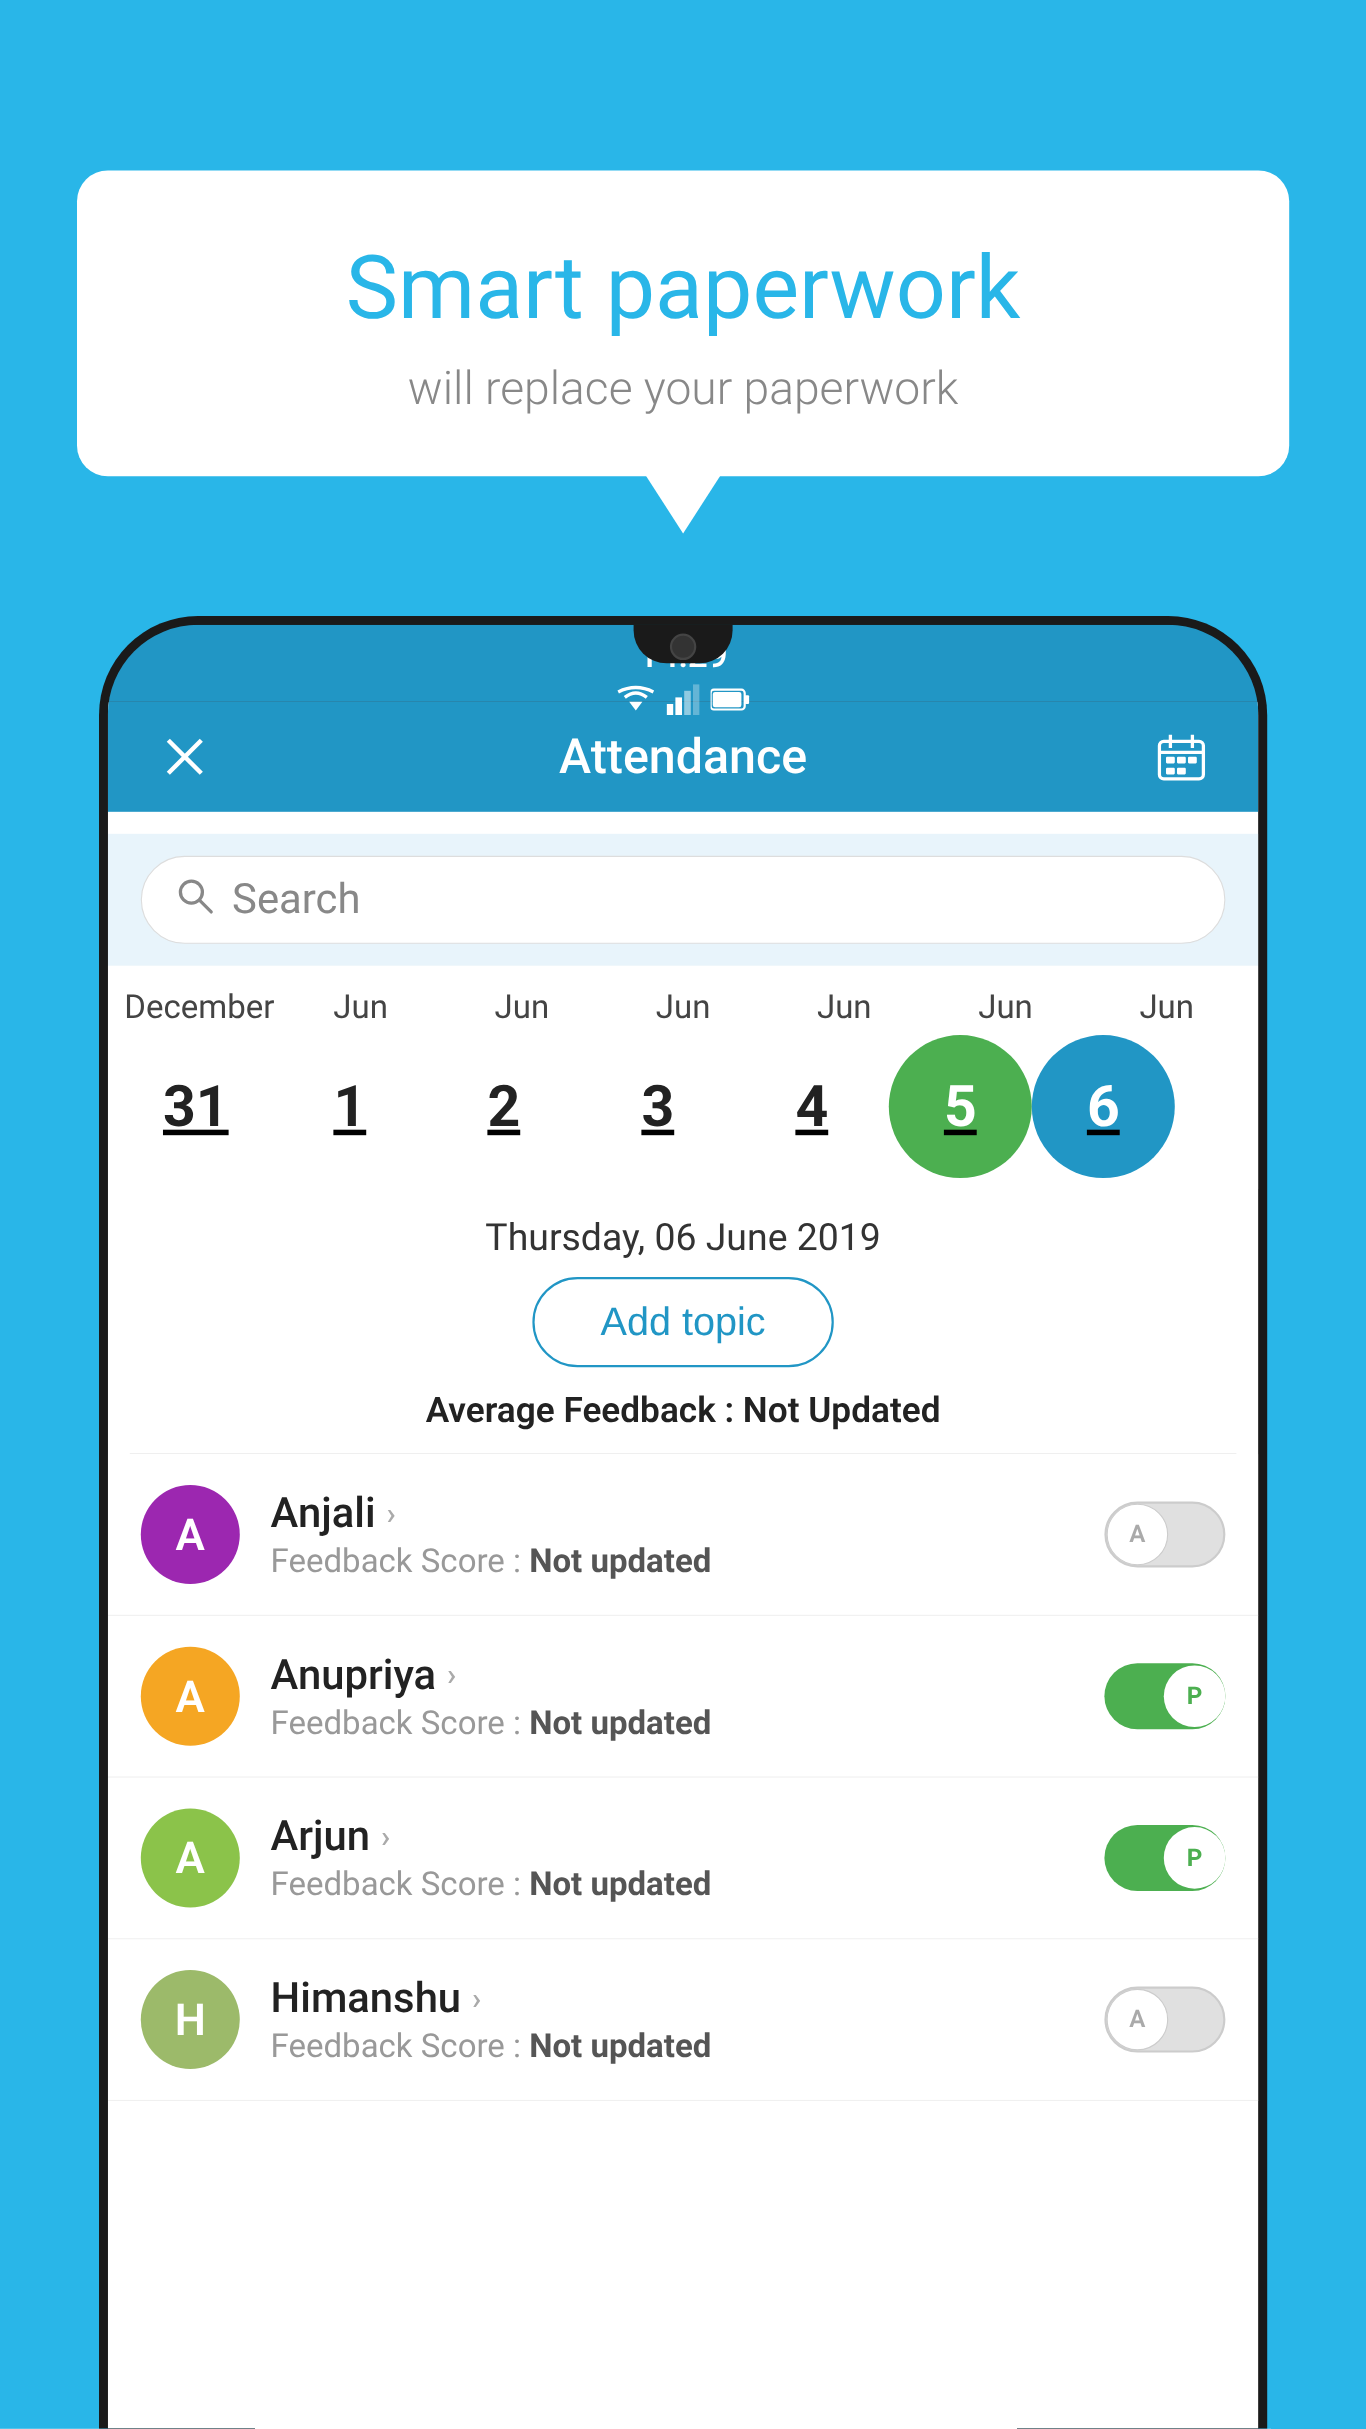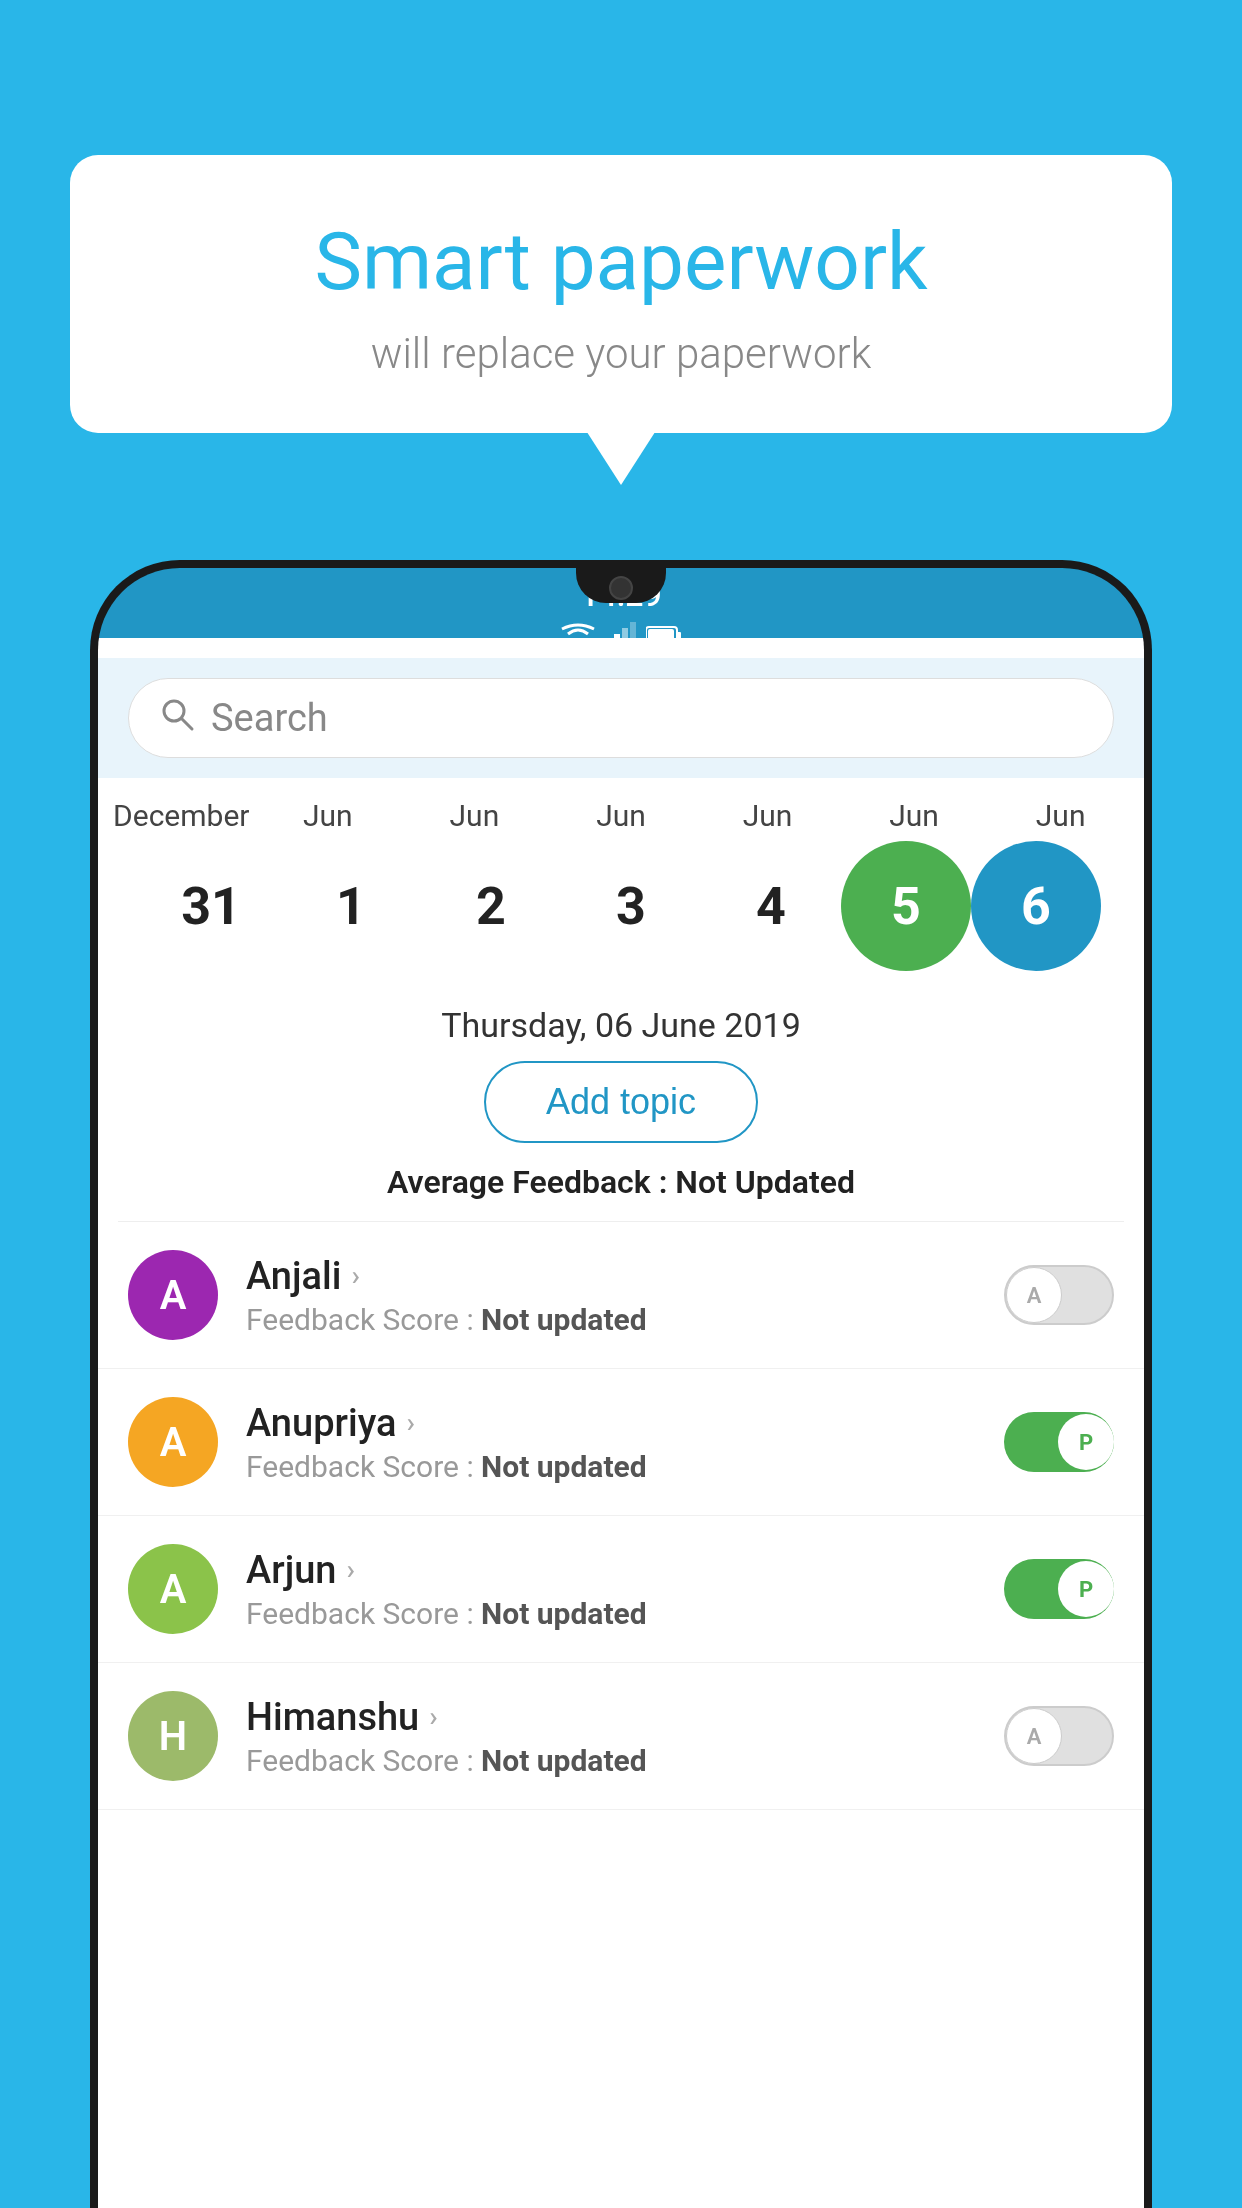--- a/index.html
+++ b/index.html
@@ -218,22 +218,23 @@
 
     .month-label {
       font-size: 30px;
       color: #444;
       text-align: center;
       width: 140px;
     }
 
     .dates-row {
       display: flex;
-      justify-content: center;
-      align-items: center;
+      justify-content: flex-start;
+      align-items: center;
+      text-decoration: underline;
     }
 
     .date-item {
       width: 140px;
       height: 130px;
       display: flex;
       align-items: center;
       justify-content: center;
       font-size: 52px;
       font-weight: 700;
@@ -449,20 +450,42 @@
         <svg width="36" height="22" viewBox="0 0 36 22" fill="white">
           <rect x="0" y="2" width="31" height="18" rx="3" stroke="white" stroke-width="2" fill="none"></rect>
           <rect x="31" y="7" width="4" height="8" rx="1" fill="white"></rect>
           <rect x="2" y="4" width="26" height="14" rx="2" fill="white"></rect>
         </svg>
       </div>
     </div>
 
     <div class="app-screen">
 
+      <div class="top-bar">
+        <div class="icon-btn">
+          <svg width="40" height="40" viewBox="0 0 40 40" fill="white">
+            <line x1="5" y1="5" x2="35" y2="35" stroke="white" stroke-width="4"></line>
+            <line x1="35" y1="5" x2="5" y2="35" stroke="white" stroke-width="4"></line>
+          </svg>
+        </div>
+        <span class="top-bar-title">Attendance</span>
+        <div class="icon-btn">
+          <svg width="44" height="44" viewBox="0 0 44 44" fill="white">
+            <rect x="2" y="8" width="40" height="34" rx="4" stroke="white" stroke-width="3" fill="none"></rect>
+            <line x1="2" y1="18" x2="42" y2="18" stroke="white" stroke-width="3"></line>
+            <line x1="12" y1="2" x2="12" y2="14" stroke="white" stroke-width="3"></line>
+            <line x1="32" y1="2" x2="32" y2="14" stroke="white" stroke-width="3"></line>
+            <rect x="8" y="22" width="8" height="6" rx="1" fill="white"></rect>
+            <rect x="18" y="22" width="8" height="6" rx="1" fill="white"></rect>
+            <rect x="28" y="22" width="8" height="6" rx="1" fill="white"></rect>
+            <rect x="8" y="32" width="8" height="6" rx="1" fill="white"></rect>
+            <rect x="18" y="32" width="8" height="6" rx="1" fill="white"></rect>
+          </svg>
+        </div>
+      </div>
 
       <div class="search-container">
         <div class="search-bar">
           <span class="search-icon">
             <svg width="36" height="36" viewBox="0 0 36 36" fill="none">
               <circle cx="15" cy="15" r="10" stroke="#888" stroke-width="3"></circle>
               <line x1="23" y1="23" x2="33" y2="33" stroke="#888" stroke-width="3" stroke-linecap="round"></line>
             </svg>
           </span>
           <span class="search-text">Search</span>

